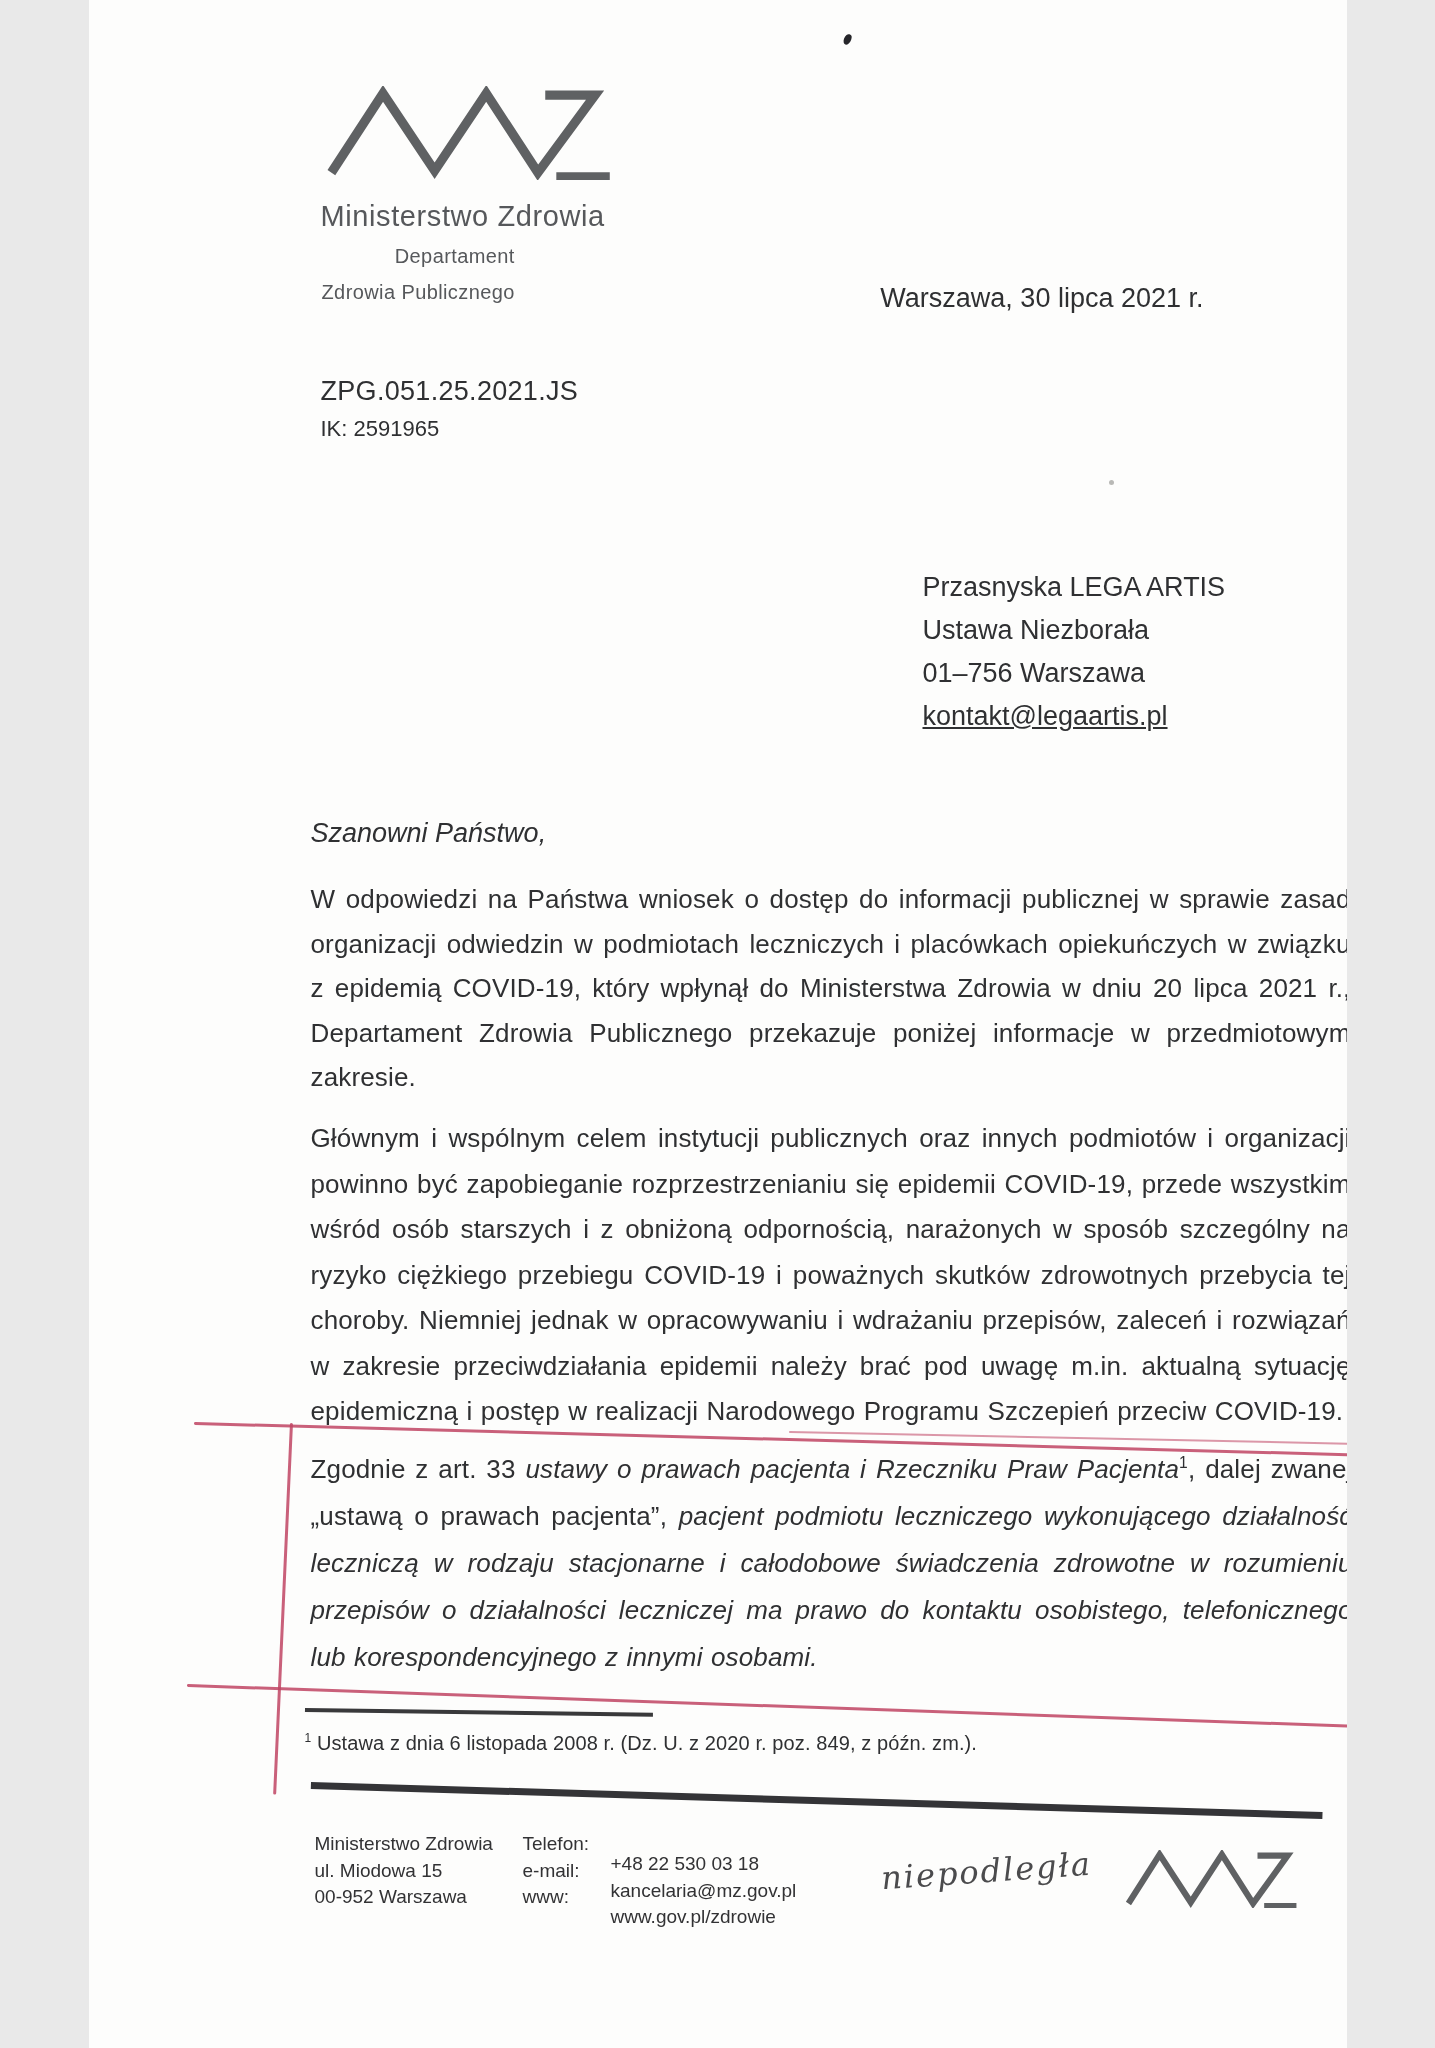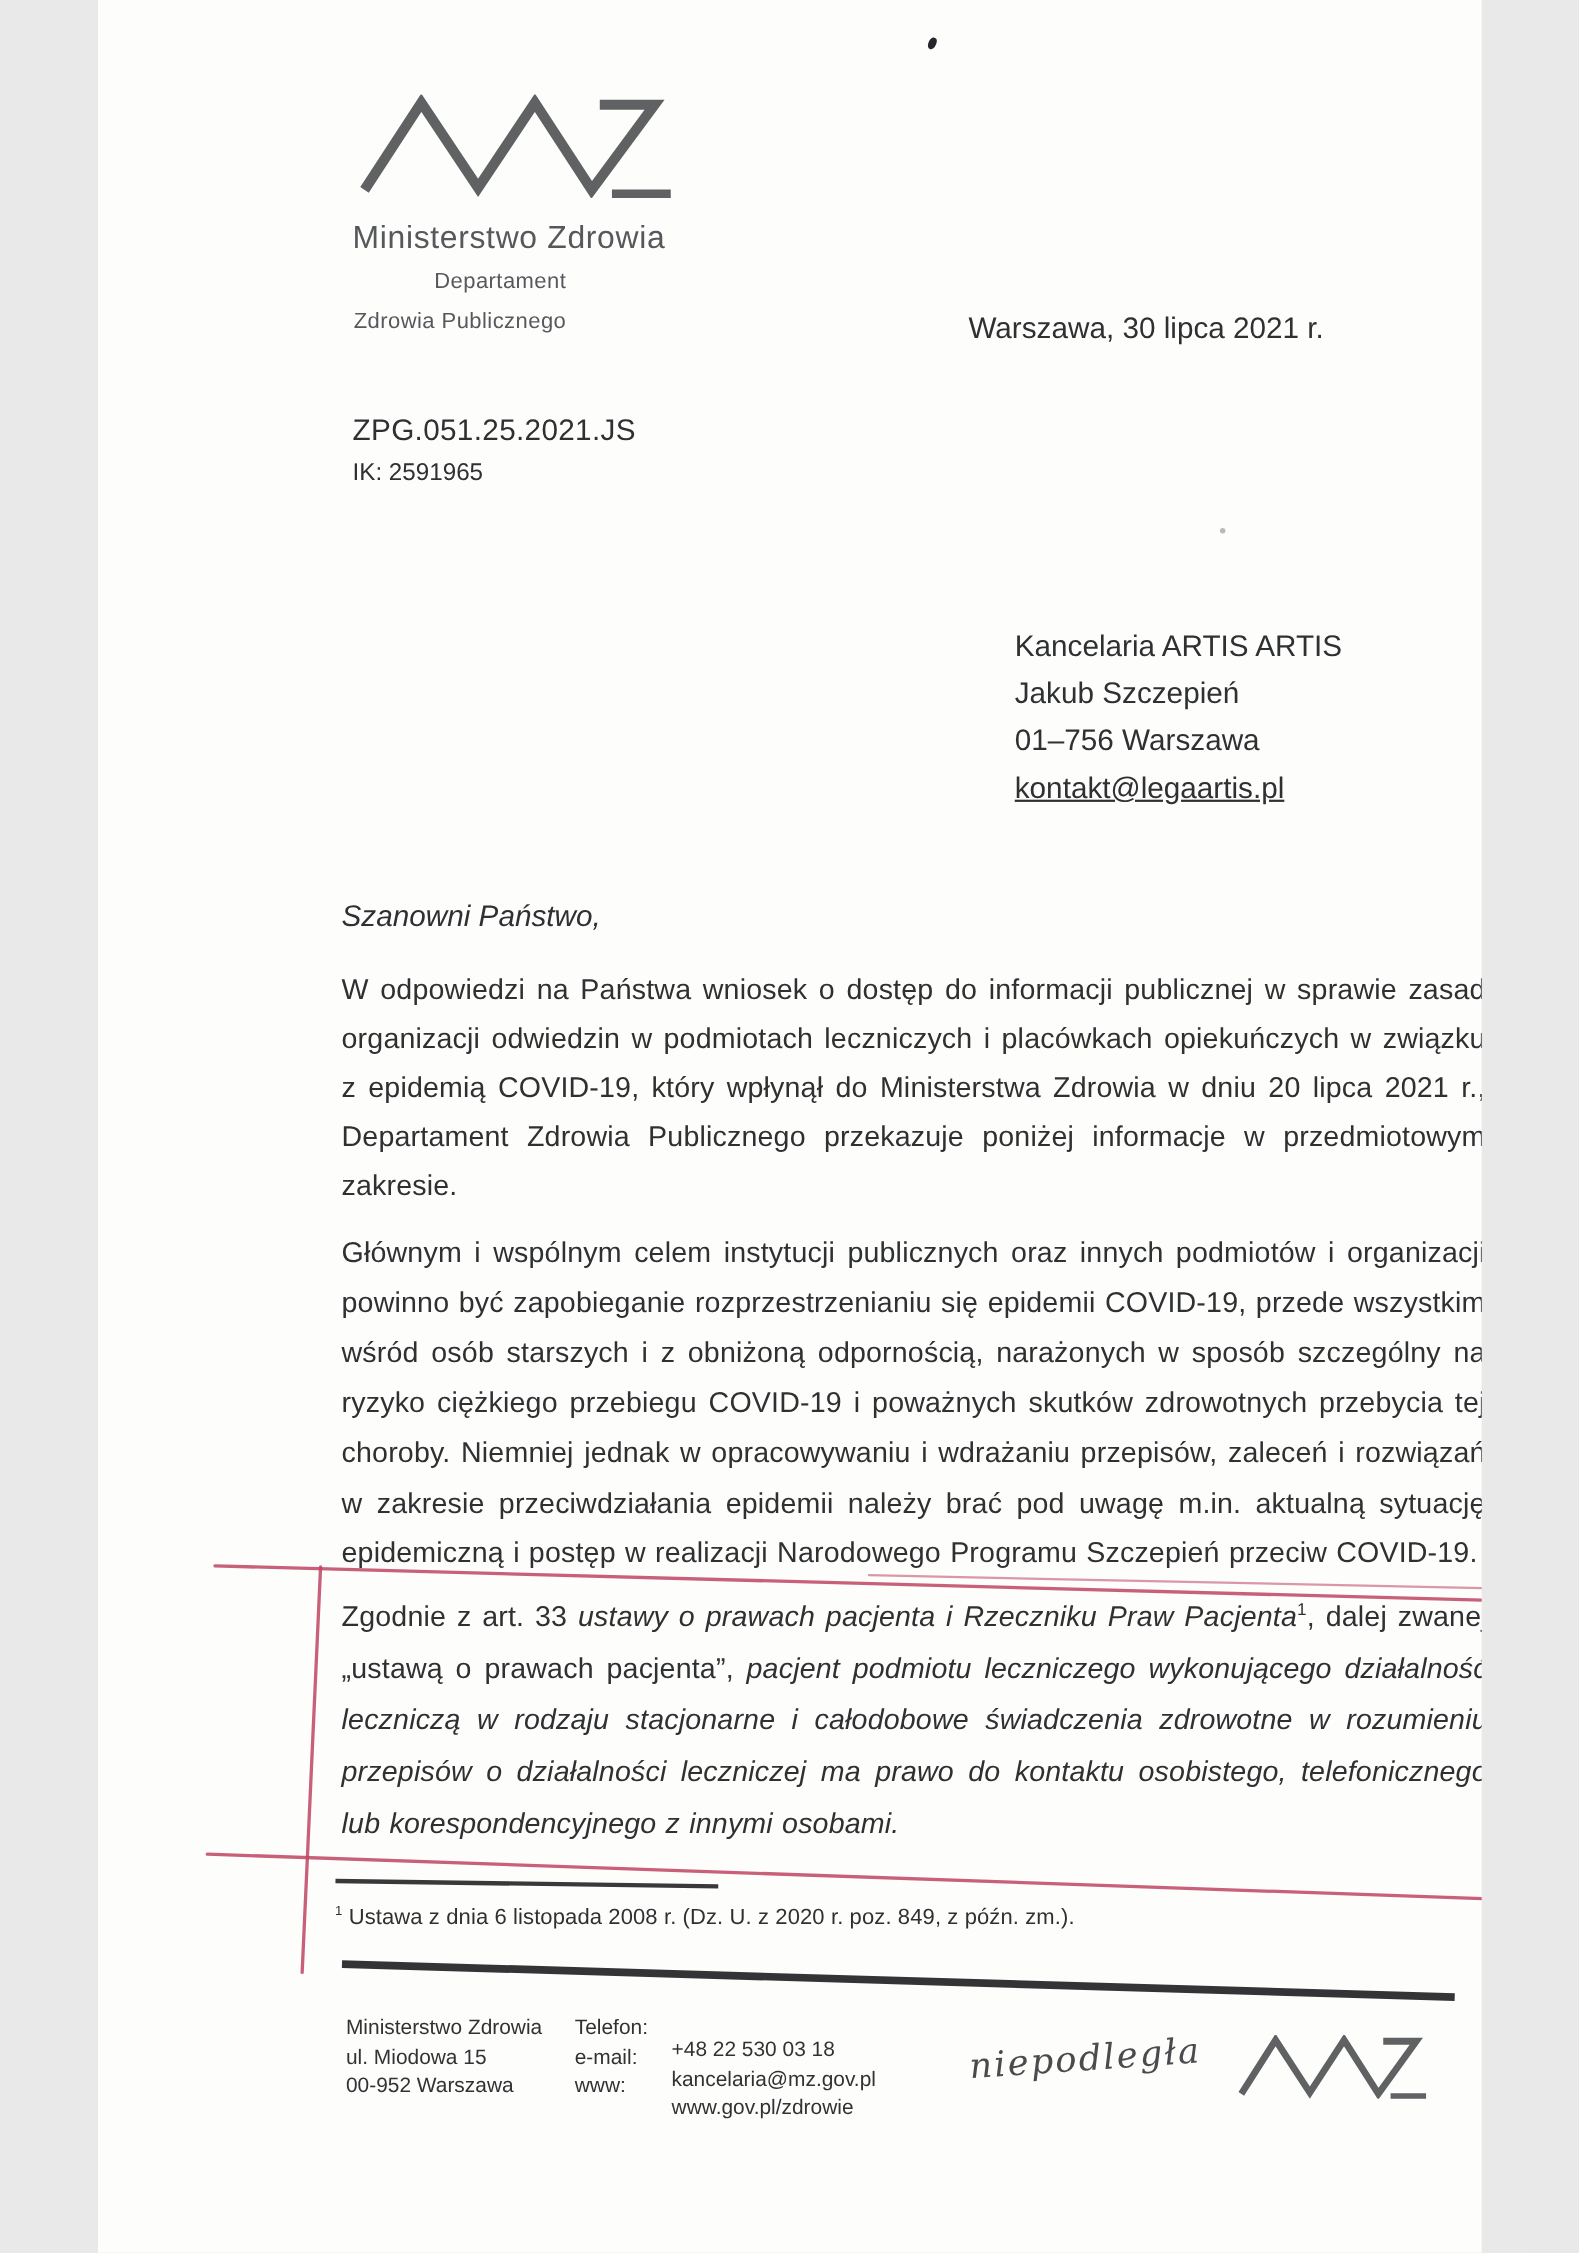--- a/index.html
+++ b/index.html
@@ -64,22 +64,22 @@
     <div>Departament</div>
     <div>Zdrowia Publicznego</div>
   </div>
 
   <div class="abs place-date" style="right:143px; top:283px;">Warszawa, 30 lipca 2021 r.</div>
 
   <div class="abs refnum" style="left:232px; top:376px;">ZPG.051.25.2021.JS</div>
   <div class="abs casenum" style="left:232px; top:416px;">IK: 2591965</div>
 
   <div class="abs recipient" style="left:834px; top:566px;">
-    <div>Kancelaria ARTIS ARTIS</div>
-    <div>Jakub Szczepień</div>
+    <div>Przasnyska LEGA ARTIS</div>
+    <div>Ustawa Niezborała</div>
     <div>01–756 Warszawa</div>
     <div><span class="email">kontakt@legaartis.pl</span></div>
   </div>
 
   <div class="abs salutation" style="left:222px; top:818px;">Szanowni Państwo,</div>
 
   <div class="abs para p1" style="left:222px; top:877px; width:1040px;">W odpowiedzi na Państwa wniosek o dostęp do informacji publicznej w sprawie zasad organizacji odwiedzin w podmiotach leczniczych i placówkach opiekuńczych w związku z epidemią COVID-19, który wpłynął do Ministerstwa Zdrowia w dniu 20 lipca 2021 r., Departament Zdrowia Publicznego przekazuje poniżej informacje w przedmiotowym zakresie.</div>
 
   <div class="abs para p2" style="left:222px; top:1116px; width:1040px;">Głównym i wspólnym celem instytucji publicznych oraz innych podmiotów i organizacji powinno być zapobieganie rozprzestrzenianiu się epidemii COVID-19, przede wszystkim wśród osób starszych i z obniżoną odpornością, narażonych w sposób szczególny na ryzyko ciężkiego przebiegu COVID-19 i poważnych skutków zdrowotnych przebycia tej choroby. Niemniej jednak w opracowywaniu i wdrażaniu przepisów, zaleceń i rozwiązań w zakresie przeciwdziałania epidemii należy brać pod uwagę m.in. aktualną sytuację epidemiczną i postęp w realizacji Narodowego Programu Szczepień przeciw COVID-19.</div>
 

